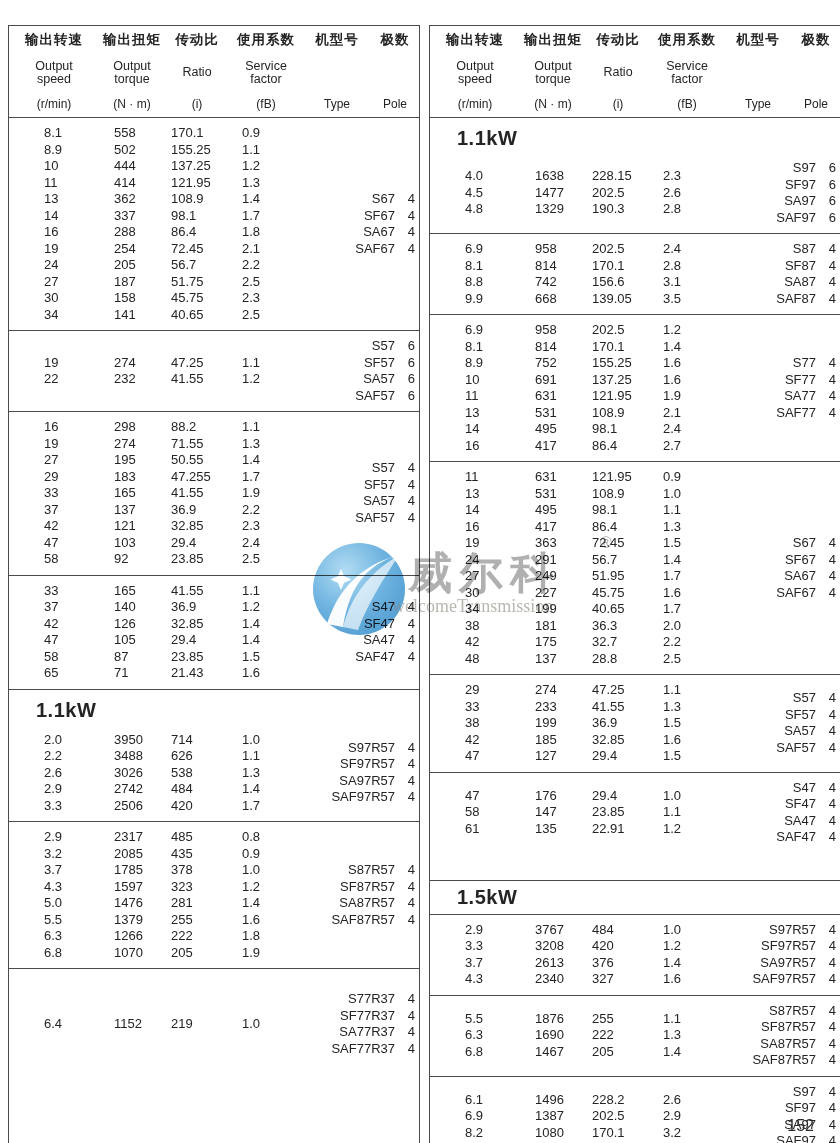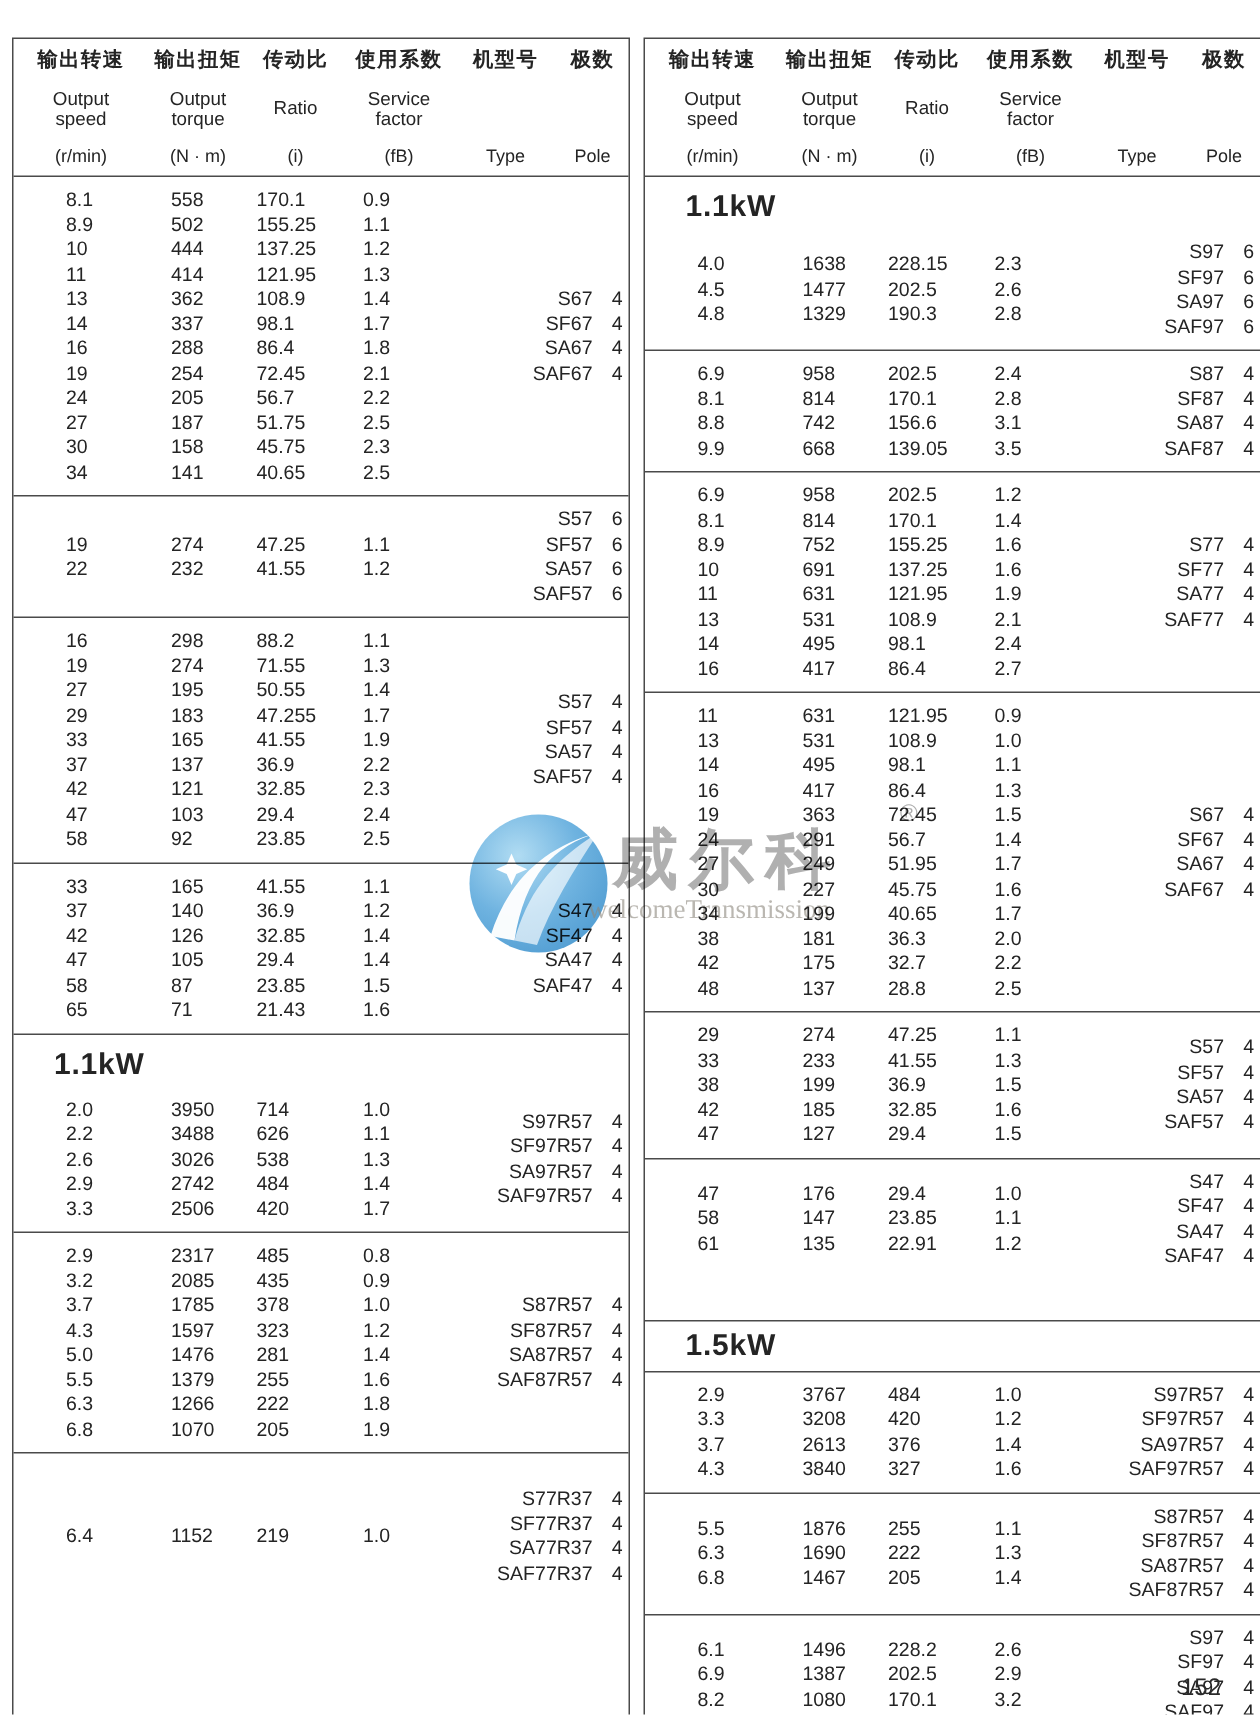--- a/index.html
+++ b/index.html
@@ -744,21 +744,21 @@
           <div class="cell">1.0</div>
           <div class="cell">3.3</div>
           <div class="cell">3208</div>
           <div class="cell">420</div>
           <div class="cell">1.2</div>
           <div class="cell">3.7</div>
           <div class="cell">2613</div>
           <div class="cell">376</div>
           <div class="cell">1.4</div>
           <div class="cell">4.3</div>
-          <div class="cell">3840</div>
+          <div class="cell">2340</div>
           <div class="cell">327</div>
           <div class="cell">1.6</div>
         </div>
         <div class="types">
           <div class="type-row">
             <div class="t-label"><span class="t-prefix">S</span><span class="t-model">97R57</span></div>
             <div class="t-pole">4</div>
           </div>
           <div class="type-row">
             <div class="t-label"><span class="t-prefix">SF</span><span class="t-model">97R57</span></div>

